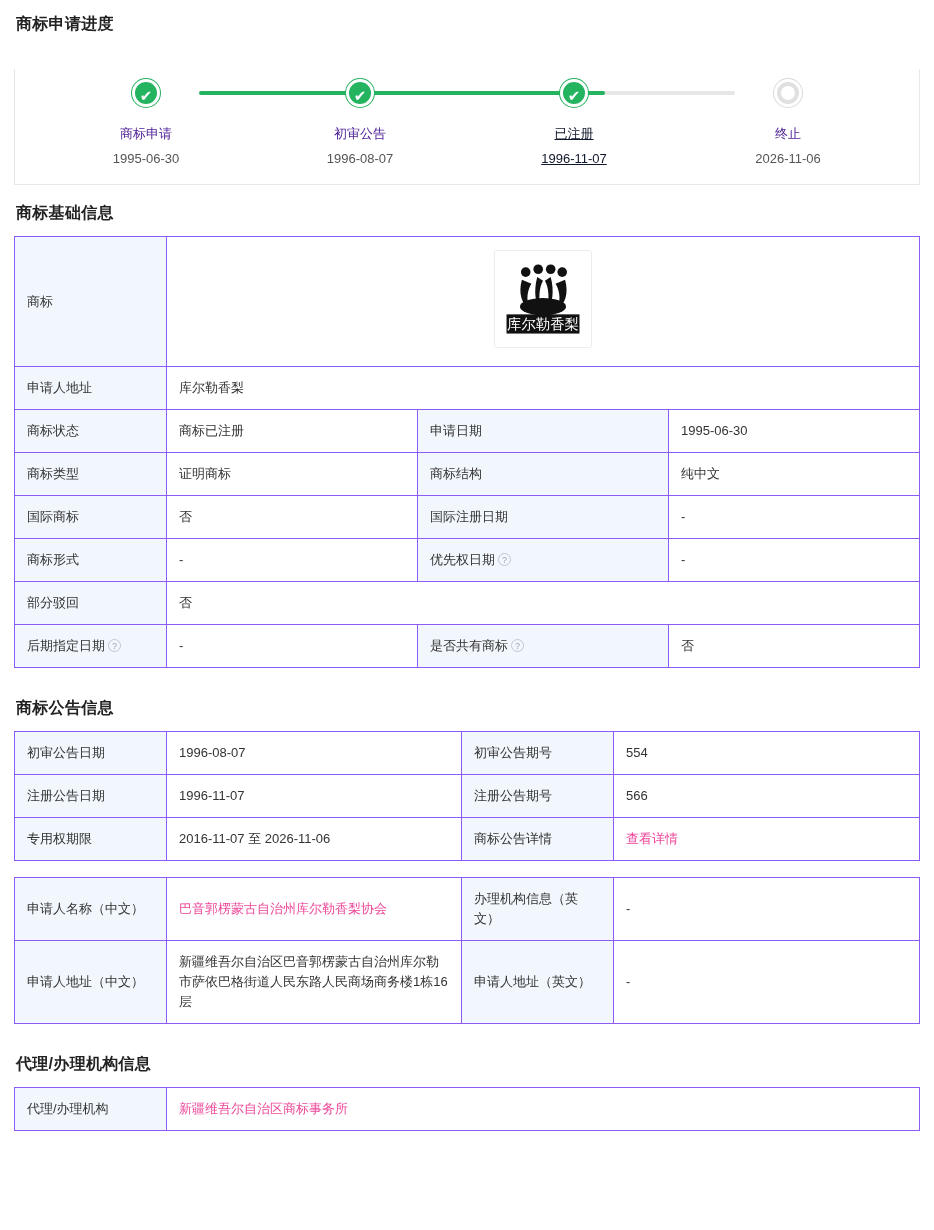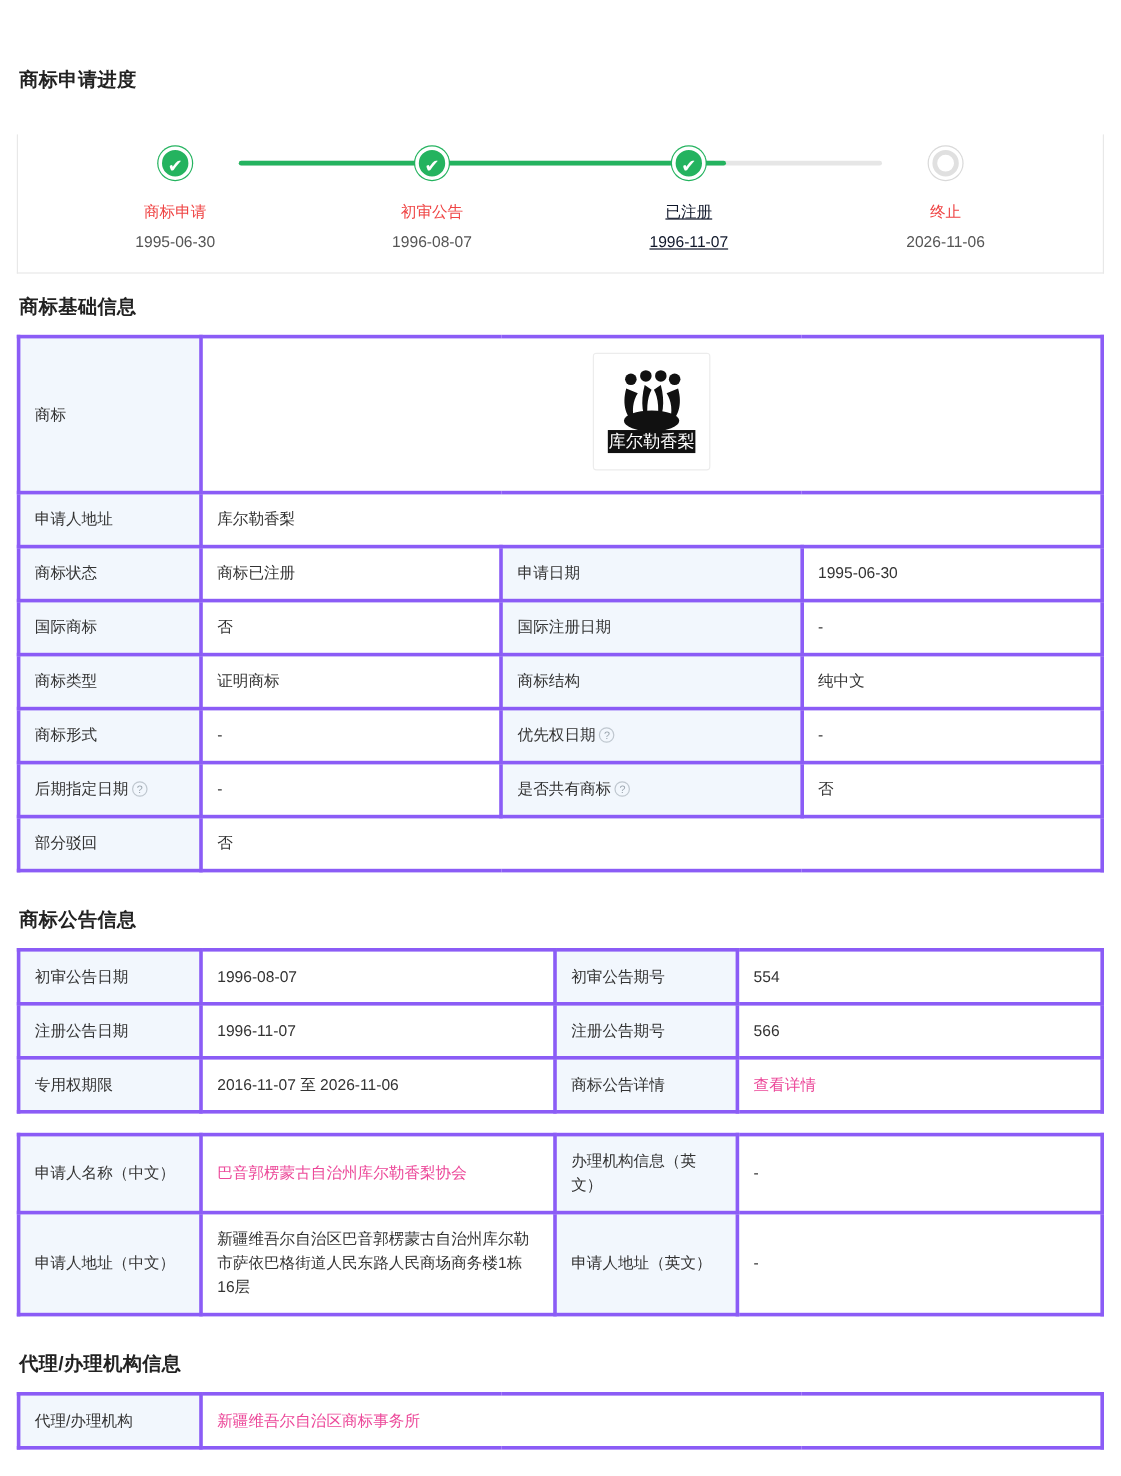--- a/index.html
+++ b/index.html
@@ -3,21 +3,21 @@
 <meta charset="utf-8">
 <style>
   * { box-sizing: border-box; }
   html, body {
     margin: 0; padding: 0;
     background: #ffffff;
     font-family: "Liberation Sans", "DejaVu Sans", sans-serif;
     color: #333;
   }
   body { width: 934px; }
-  .page { width: 934px; padding: 0 14px 14px 14px; margin-top: 43px; }
+  .page { width: 934px; padding: 0 14px 14px 14px; }
 
   .section-title {
     font-size: 16px;
     font-weight: bold;
     color: #222;
     padding: 14px 2px 12px 2px;
     letter-spacing: 0.3px;
   }
 
   
@@ -86,33 +86,33 @@
     position: absolute;
     inset: -3px;
     border-radius: 50%;
     border: 4px solid #e0e0e0;
   }
   .labels {
     display: flex;
     margin: 0 24px;
   }
   .lbl { flex: 1; text-align: center; }
-  .lbl .name { font-size: 13px; color: #ef4444; padding-bottom: 8px; }
+  .lbl .name { font-size: 13px; color: #4c1d95; padding-bottom: 8px; }
   .lbl .date { font-size: 13px; color: #555; }
   .lbl.active .name, .lbl.active .date { color: #0f172a; text-decoration: underline; }
 
   
   table.info {
     width: 100%;
     border-collapse: collapse;
     table-layout: fixed;
     background: #fff;
   }
   table.info td {
-    border: 3px solid #8b5cf6;
+    border: 1px solid #8b5cf6;
     font-size: 13px;
     padding: 11px 12px;
     vertical-align: middle;
     color: #333;
     line-height: 20px;
   }
   td.lab {
     background: #f2f7fd;
     color: #333;
     width: 152px;
@@ -226,52 +226,52 @@
       <td class="lab">申请人地址</td>
       <td class="val" colspan="3">库尔勒香梨</td>
     </tr>
     <tr>
       <td class="lab">商标状态</td>
       <td class="val">商标已注册</td>
       <td class="lab">申请日期</td>
       <td class="val">1995-06-30</td>
     </tr>
     <tr>
-      <td class="lab">国际商标</td>
-      <td class="val">否</td>
-      <td class="lab">国际注册日期</td>
-      <td class="val">-</td>
-    </tr>
-    <tr>
       <td class="lab">商标类型</td>
       <td class="val">证明商标</td>
       <td class="lab">商标结构</td>
       <td class="val">纯中文</td>
     </tr>
     <tr>
+      <td class="lab">国际商标</td>
+      <td class="val">否</td>
+      <td class="lab">国际注册日期</td>
+      <td class="val">-</td>
+    </tr>
+    <tr>
       <td class="lab">商标形式</td>
       <td class="val">-</td>
       <td class="lab">
         <span>优先权日期</span><span class="help">?</span>
       </td>
       <td class="val">-</td>
     </tr>
     <tr>
+      <td class="lab">部分驳回</td>
+      <td class="val" colspan="3">否</td>
+    </tr>
+    <tr>
       <td class="lab">
         <span>后期指定日期</span><span class="help">?</span>
       </td>
       <td class="val">-</td>
       <td class="lab">
         <span>是否共有商标</span><span class="help">?</span>
       </td>
       <td class="val">否</td>
-    </tr>
-    <tr>
-      <td class="lab">部分驳回</td>
-      <td class="val" colspan="3">否</td>
     </tr>
   </tbody>
     </table>
 
   <div class="spacer"></div>
 
   <div class="section-title">商标公告信息</div>
 
   <table class="info">
     <tbody>

